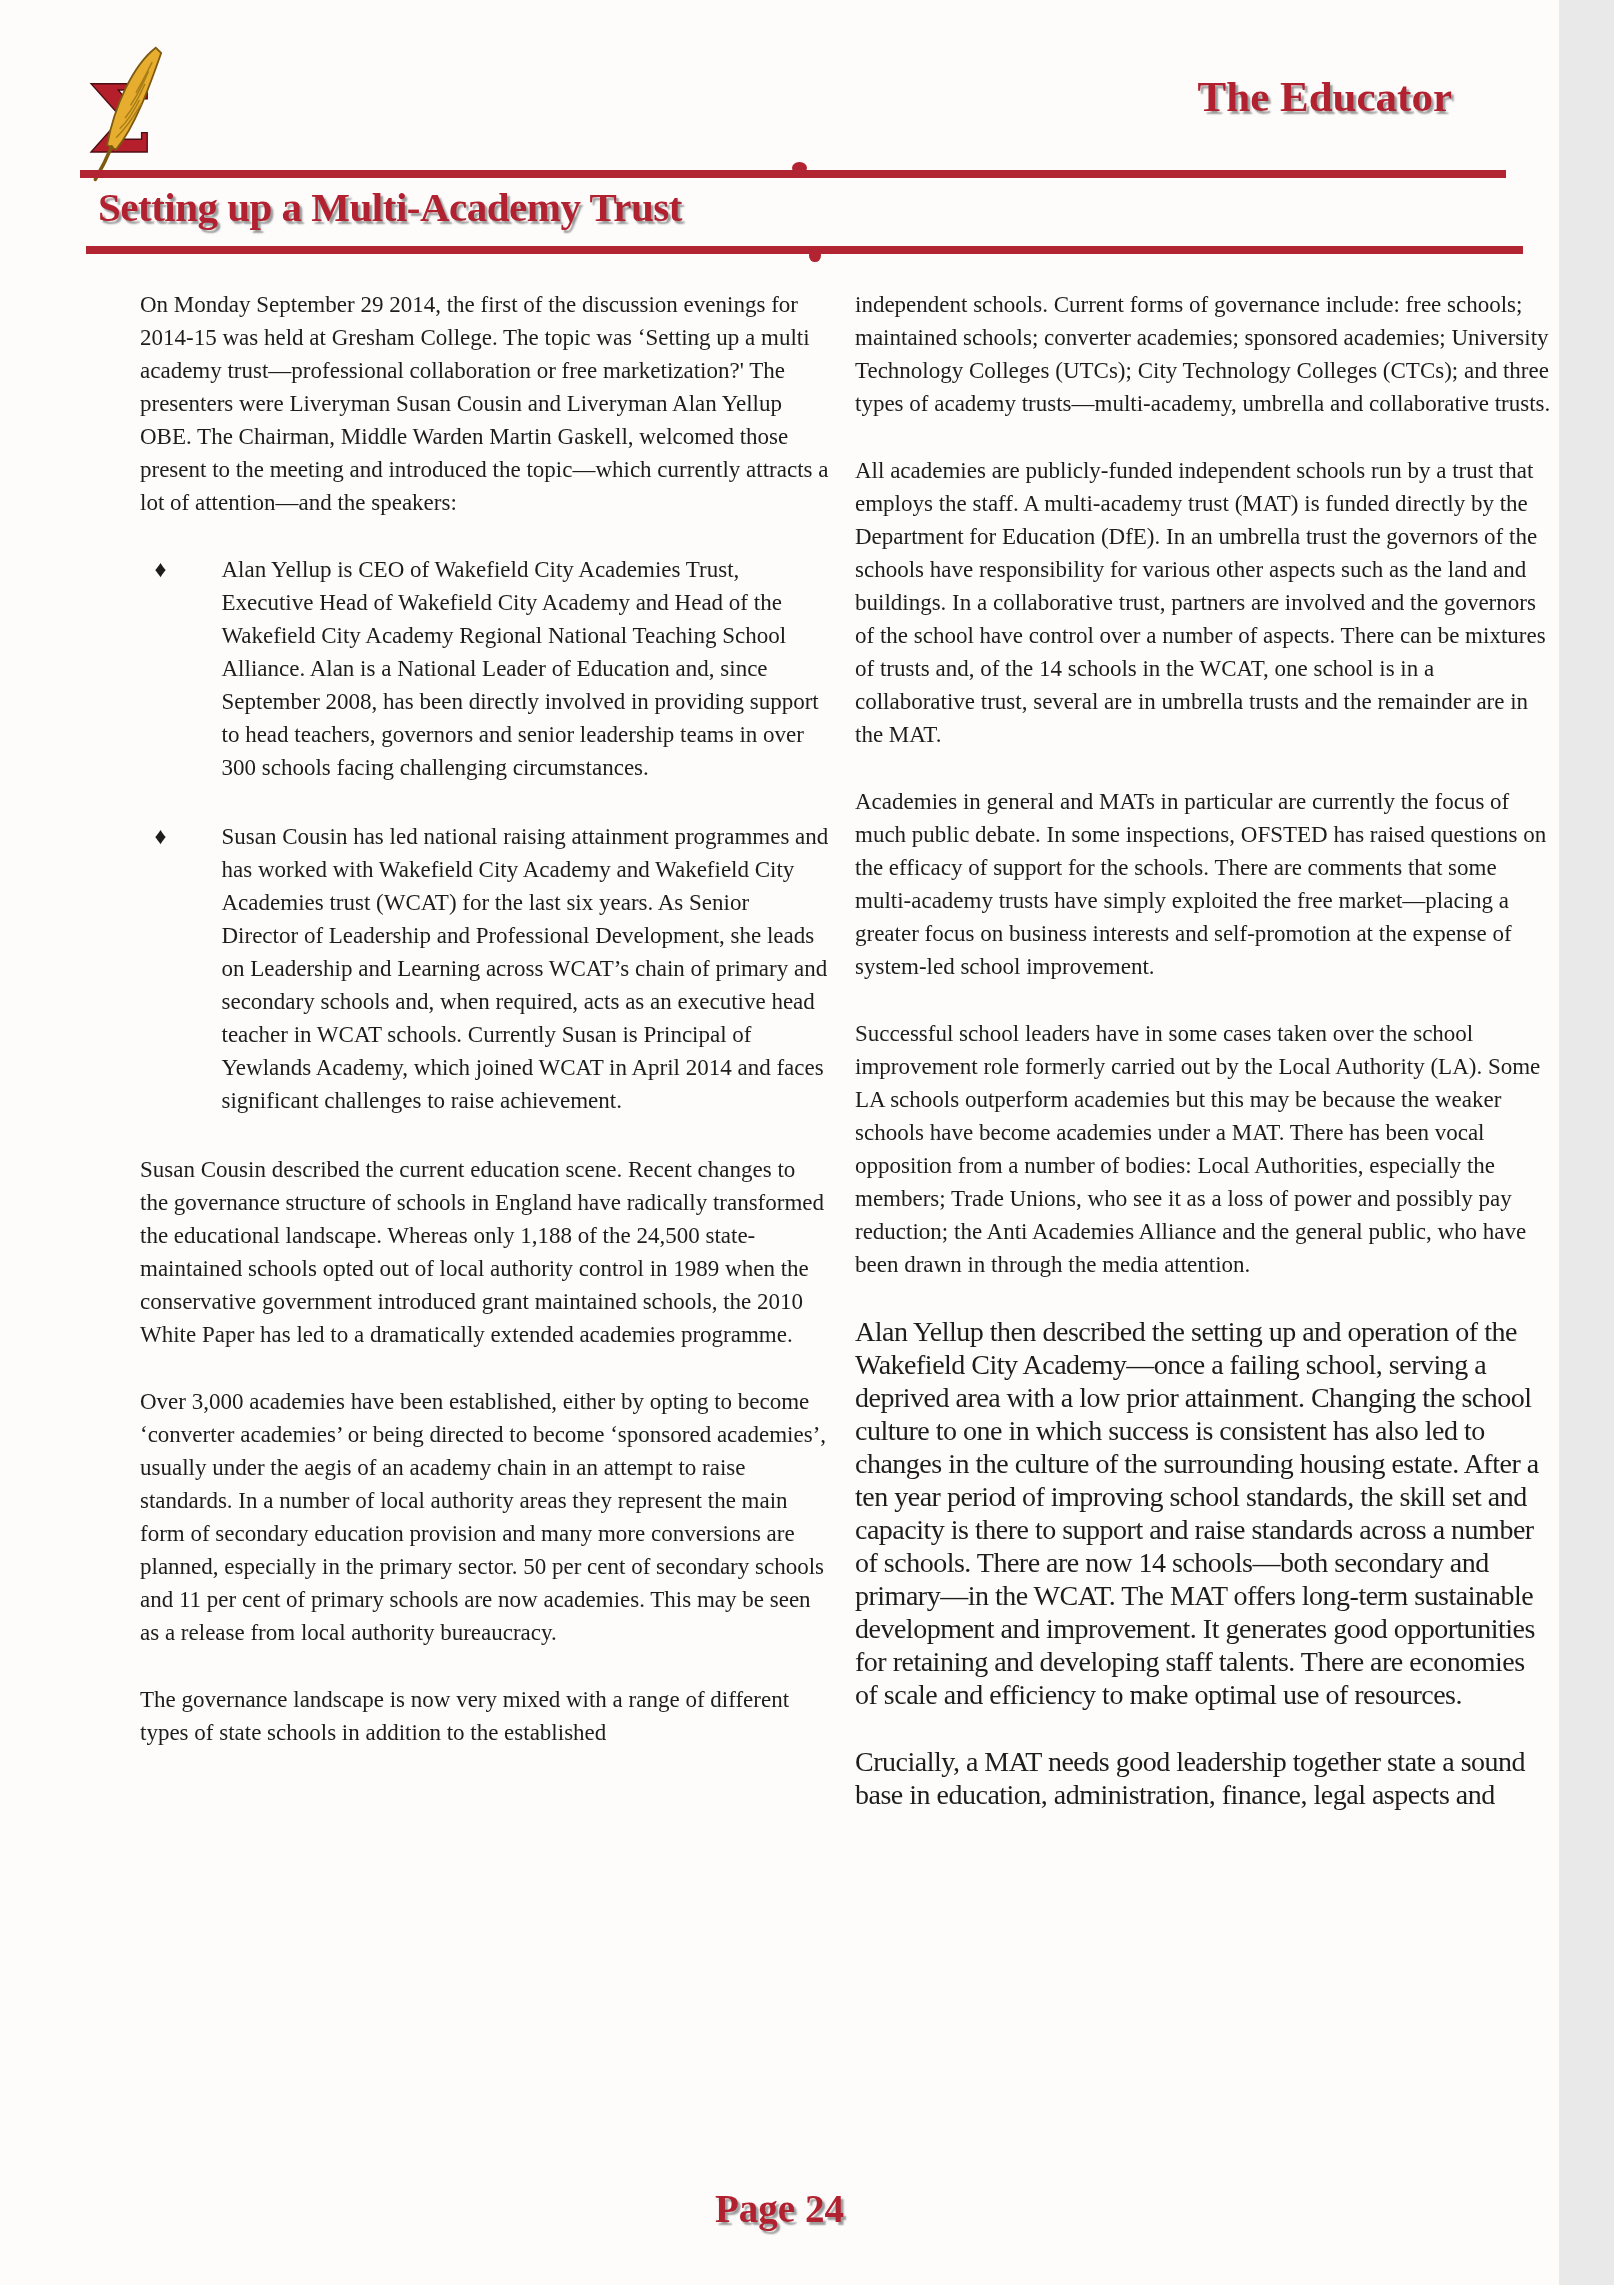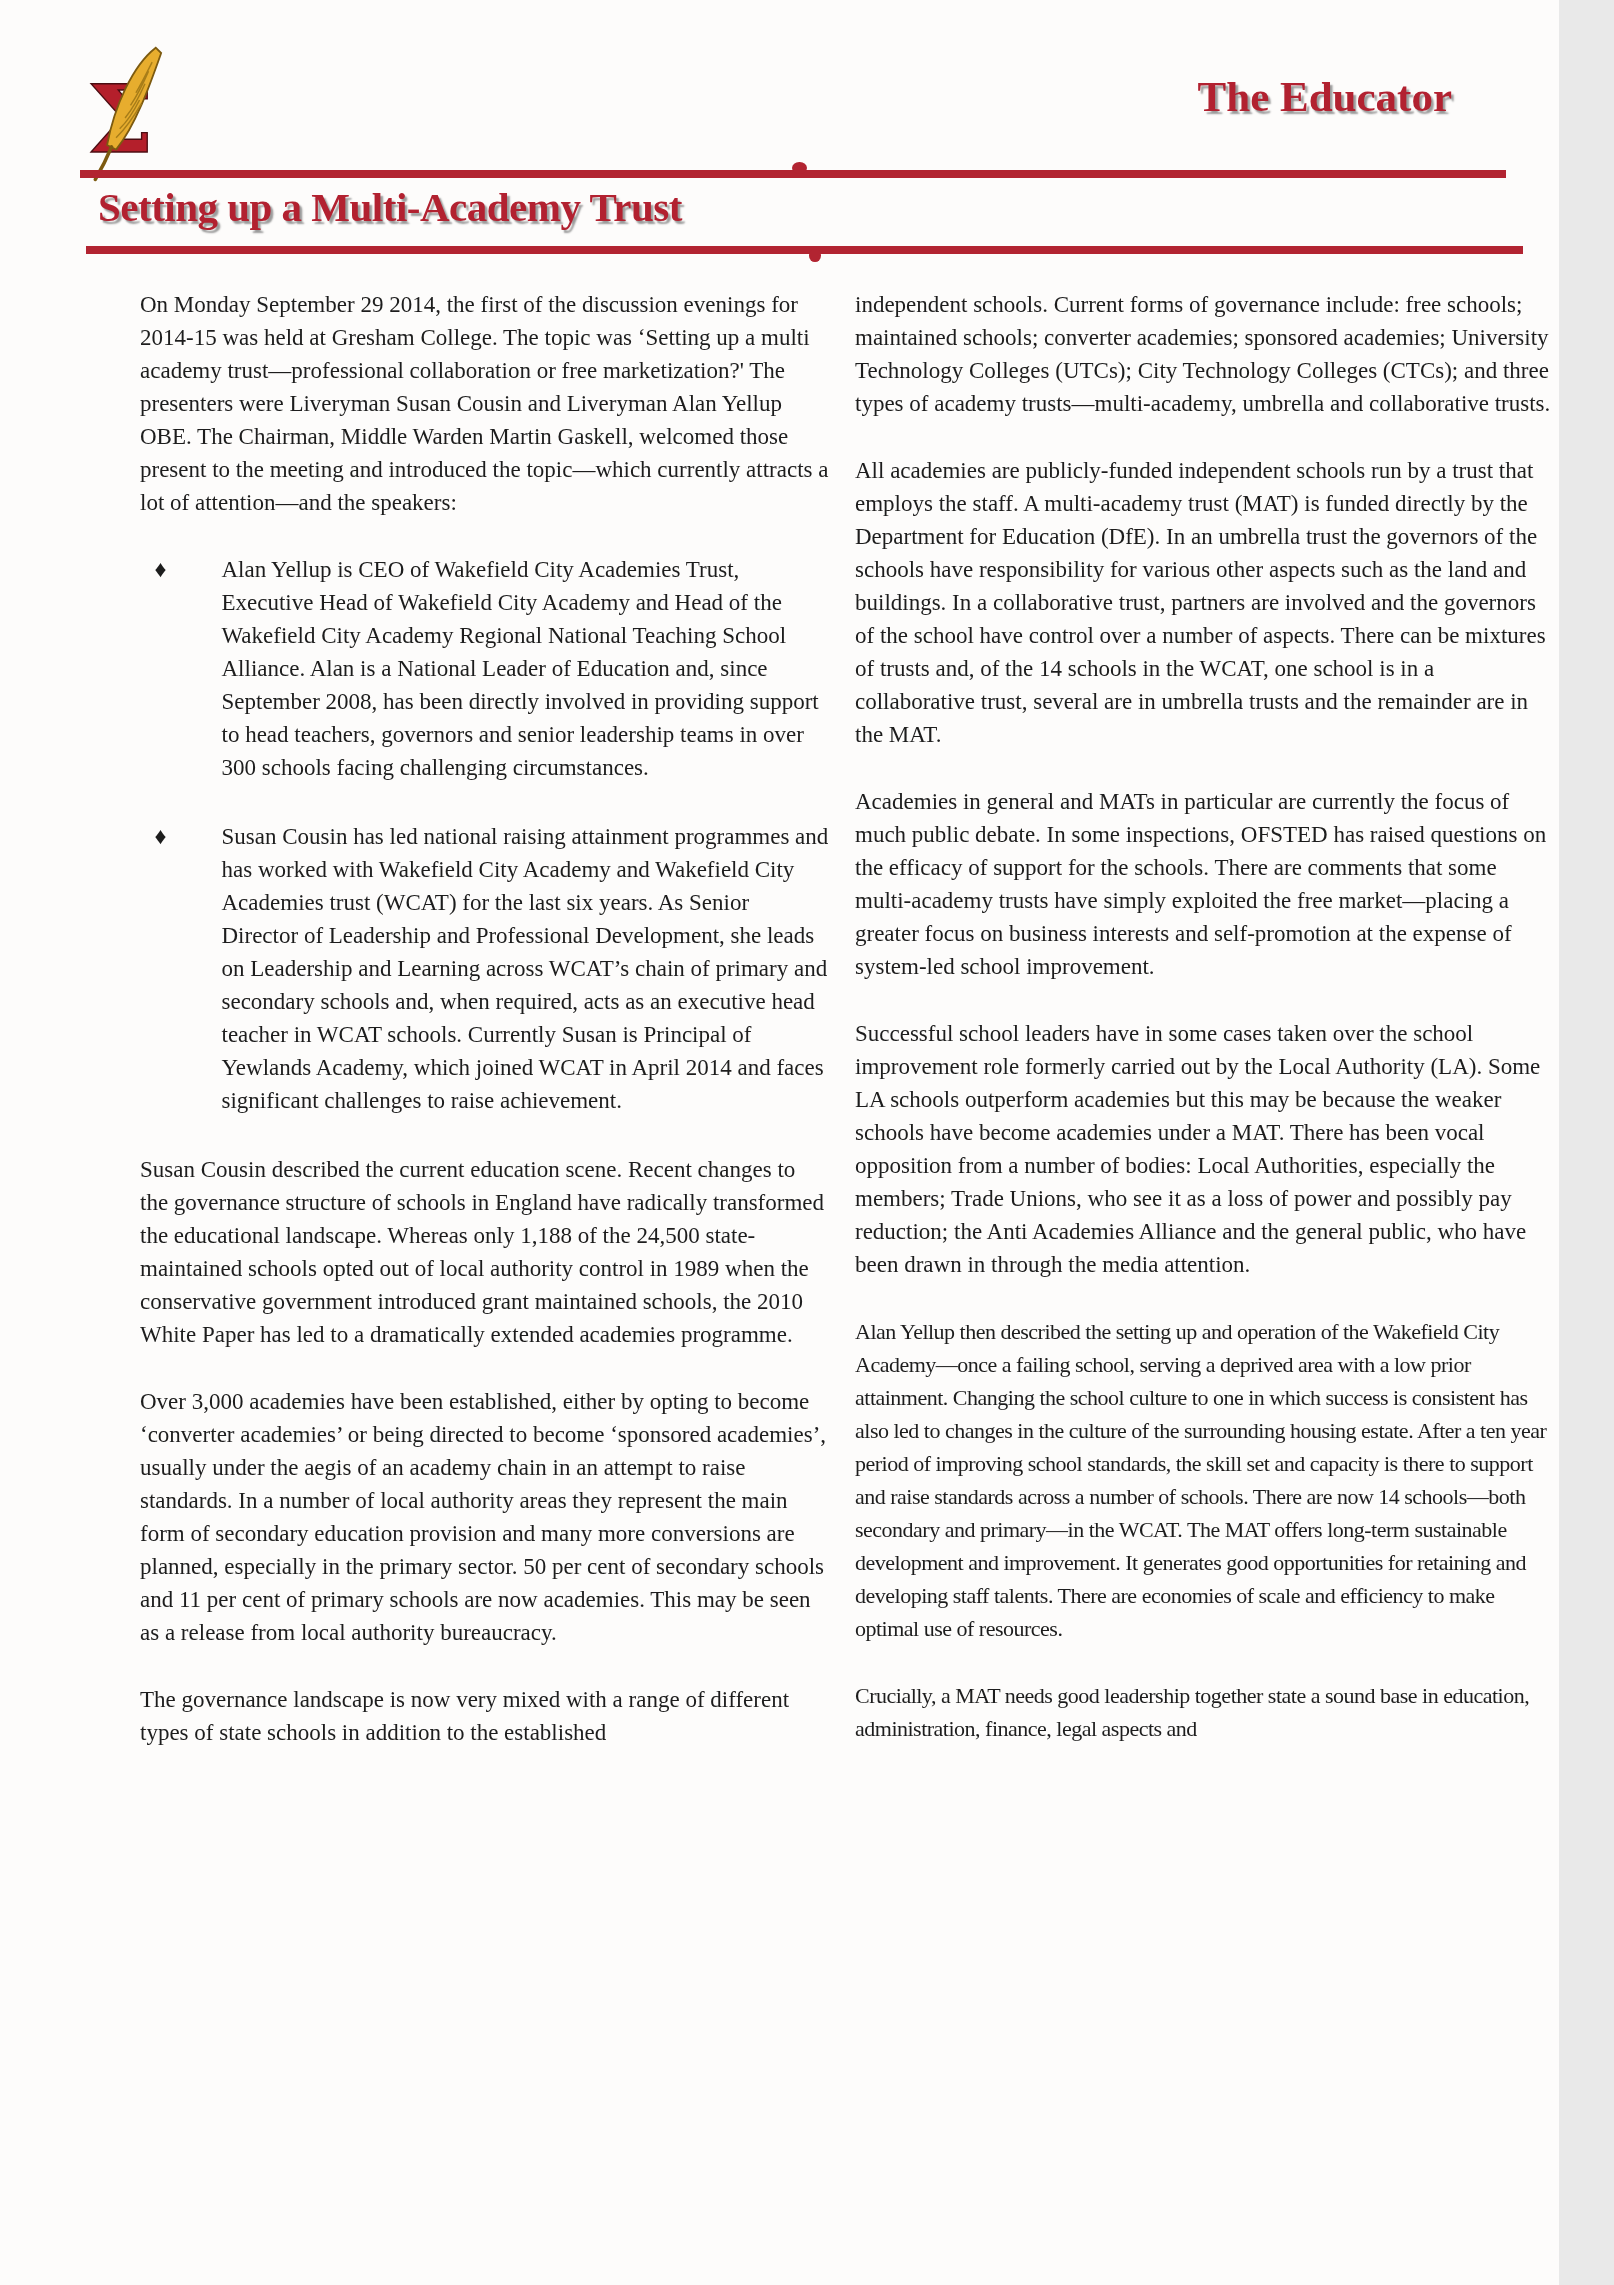--- a/index.html
+++ b/index.html
@@ -41,21 +41,21 @@
   }
   .col-left  { left:104px; width:689px; }
   .col-right { left:819px; width:697px; }
   .col p { margin:0 0 34px 0; }
   .bullet-list { margin:11px 0 1.8px 0; }
   .bullet-item {
     display:grid; grid-template-columns:67px 1fr;
     padding-left:14.5px; margin-bottom:36px;
   }
   .bullet-glyph { font-size:23.5px; line-height:33px; }
-  .condensed { font-size:22px; letter-spacing:-0.5px; line-height:33px; }
+  .condensed { font-size:28px; letter-spacing:-0.5px; line-height:33px; }
   
   .footer {
     position:absolute; top:2186px; left:0; width:100%;
     text-align:center;
     font-size:39px; font-weight:bold; color:#b22130;
     text-shadow:2.7px 2.7px 1.8px #9b9b9b;
   }
 </style>
 </head>
 <body>
@@ -103,15 +103,16 @@
 
   <div class="col col-right">
     <p>independent schools. Current forms of governance include: free schools; maintained schools; converter academies; sponsored academies; University Technology Colleges (UTCs); City Technology Colleges (CTCs); and three types of academy trusts—multi-academy, umbrella and collaborative trusts.</p>
     <p>All academies are publicly-funded independent schools run by a trust that employs the staff. A multi-academy trust (MAT) is funded directly by the Department for Education (DfE). In an umbrella trust the governors of the schools have responsibility for various other aspects such as the land and buildings. In a collaborative trust, partners are involved and the governors of the school have control over a number of aspects. There can be mixtures of trusts and, of the 14 schools in the WCAT, one school is in a collaborative trust, several are in umbrella trusts and the remainder are in the MAT.</p>
     <p>Academies in general and MATs in particular are currently the focus of much public debate. In some inspections, OFSTED has raised questions on the efficacy of support for the schools. There are comments that some multi-academy trusts have simply exploited the free market—placing a greater focus on business interests and self-promotion at the expense of system-led school improvement.</p>
     <p>Successful school leaders have in some cases taken over the school improvement role formerly carried out by the Local Authority (LA). Some LA schools outperform academies but this may be because the weaker schools have become academies under a MAT. There has been vocal opposition from a number of bodies: Local Authorities, especially the members; Trade Unions, who see it as a loss of power and possibly pay reduction; the Anti Academies Alliance and the general public, who have been drawn in through the media attention.</p>
     <p class="condensed">Alan Yellup then described the setting up and operation of the Wakefield City Academy—once a failing school, serving a deprived area with a low prior attainment. Changing the school culture to one in which success is consistent has also led to changes in the culture of the surrounding housing estate. After a ten year period of improving school standards, the skill set and capacity is there to support and raise standards across a number of schools. There are now 14 schools—both secondary and primary—in the WCAT. The MAT offers long-term sustainable development and improvement. It generates good opportunities for retaining and developing staff talents. There are economies of scale and efficiency to make optimal use of resources.</p>
     <p class="condensed">Crucially, a MAT needs good leadership together state a sound base in education, administration, finance, legal aspects and</p>
   </div>
 
+  <div class="footer">Page 24</div>
 
 </div>
 
 
 </body></html>

